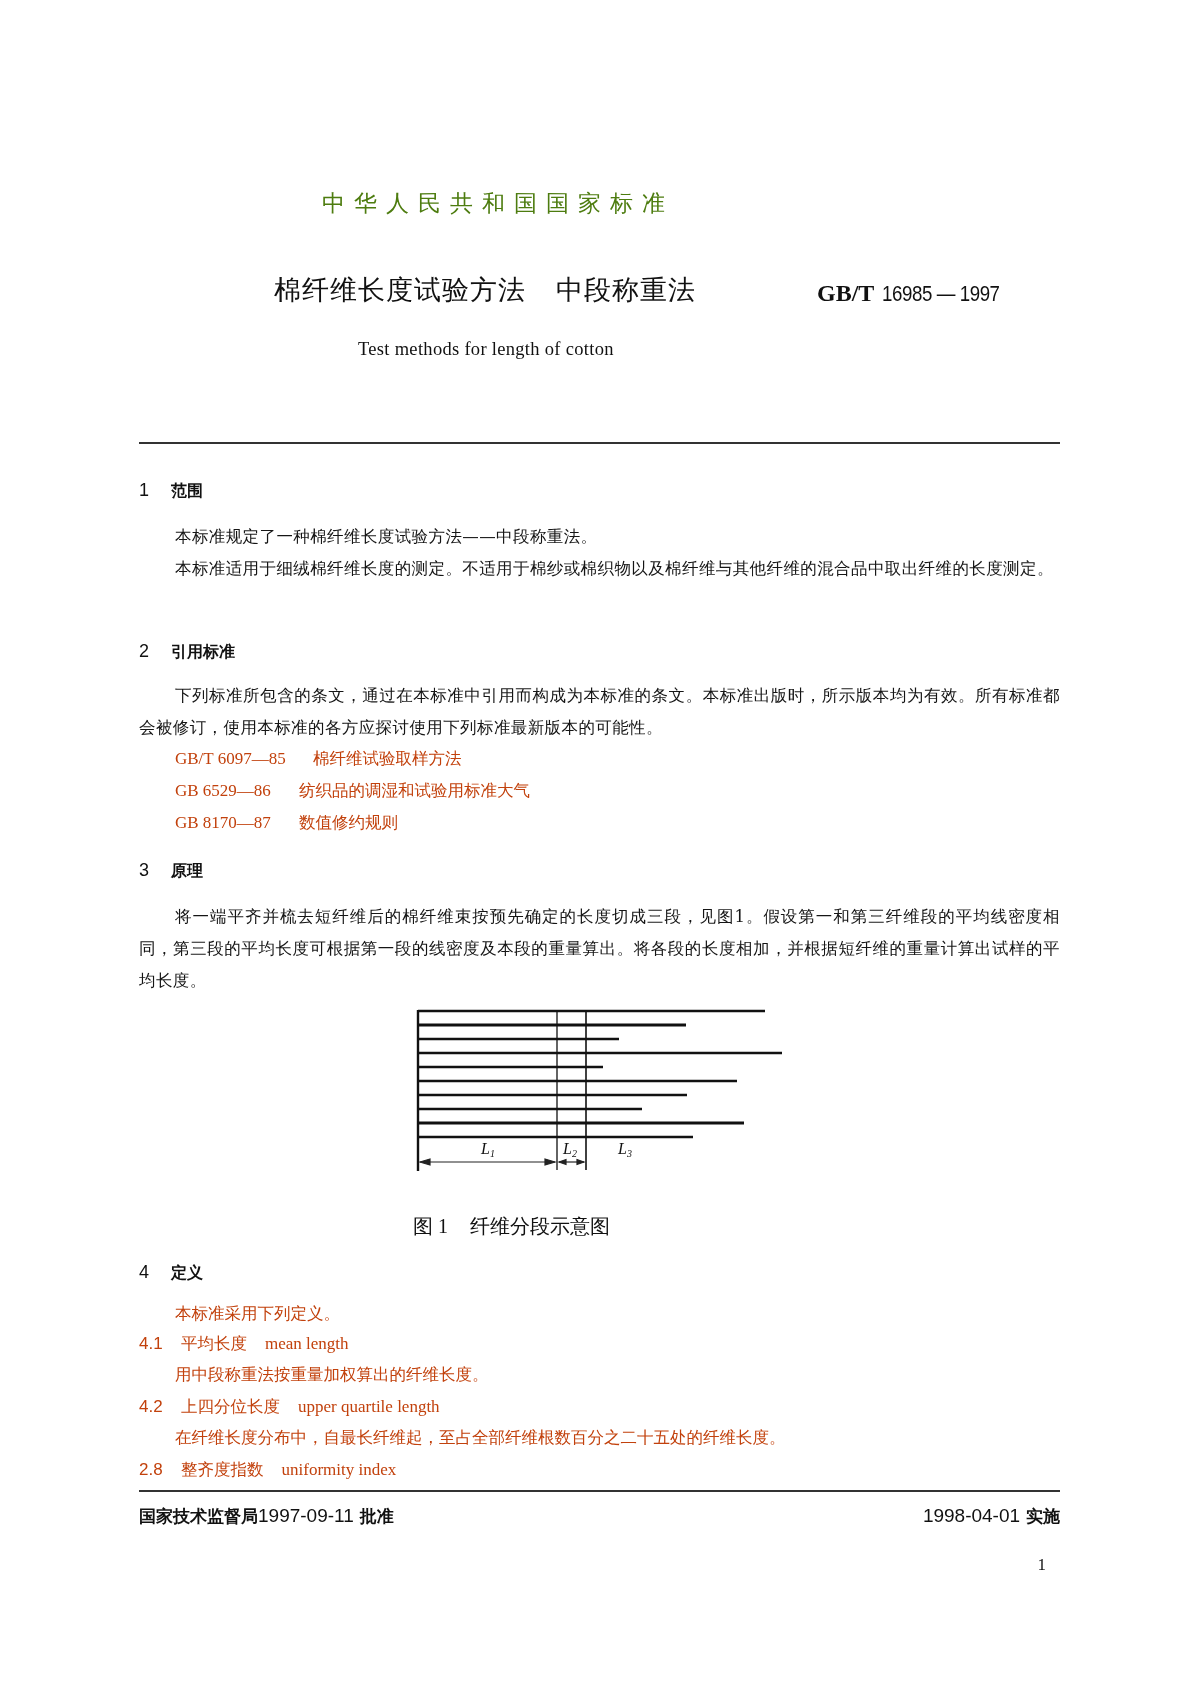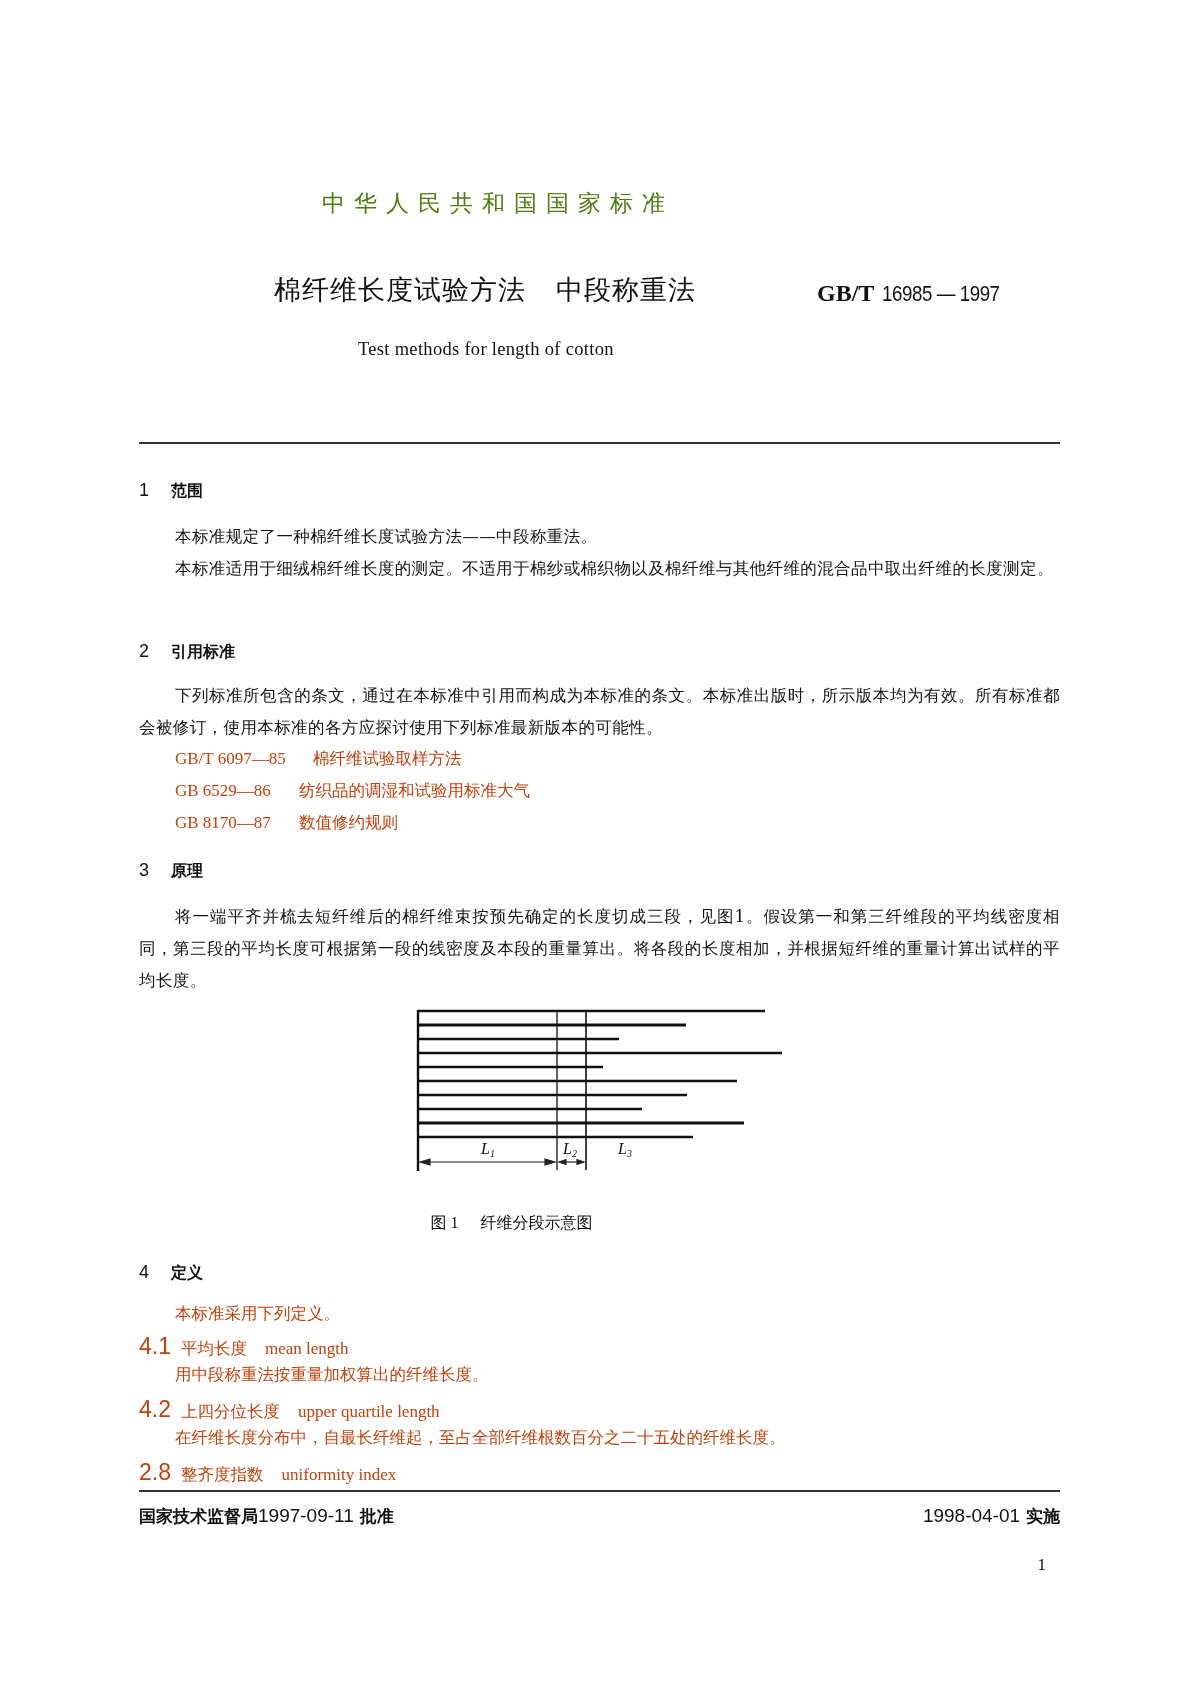--- a/index.html
+++ b/index.html
@@ -98,32 +98,32 @@
     .ref-code {
       display: inline-block;
       min-width: 138px;
       font-family: "Liberation Serif", serif;
       font-size: 17px;
     }
     .sub-num {
       display: inline-block;
       width: 42px;
       font-family: "Liberation Sans", sans-serif;
-      font-size: 23px;
+      font-size: 17px;
     }
     .en-term {
       font-family: "Liberation Serif", serif;
       font-size: 17px;
       margin-left: 18px;
     }
     .caption {
       left: 0; width: 1023px;
       text-align: center;
       top: 1213px;
-      font-size: 16px;
+      font-size: 20px;
     }
     .caption .fig-no { margin-right: 22px; font-family: "Liberation Serif", serif; }
     .footer-left, .footer-right {
       top: 1505px;
       font-family: "DejaVu Sans", "Liberation Sans", sans-serif;
       font-size: 17px;
       font-weight: bold;
     }
     .footer-left { left: 139px; }
     .footer-right { right: 131px; }

